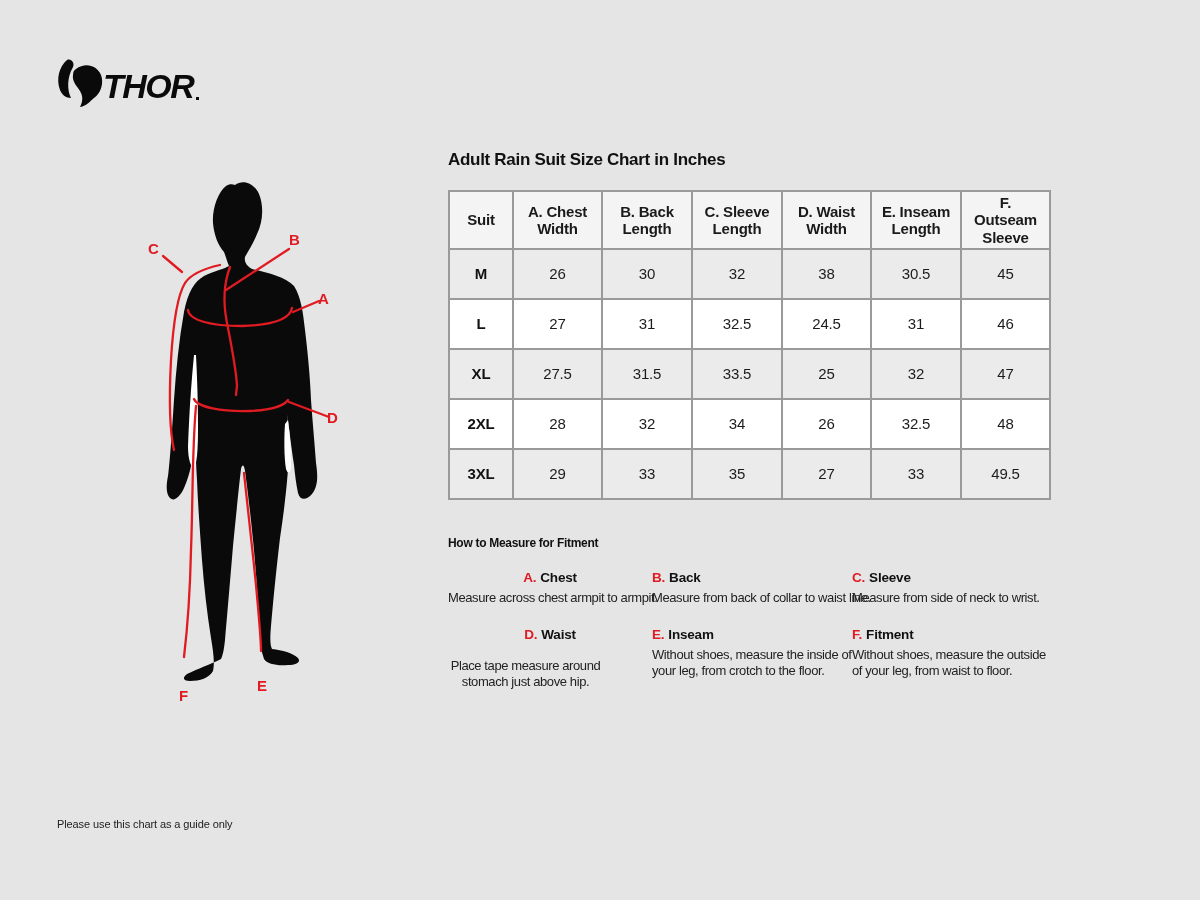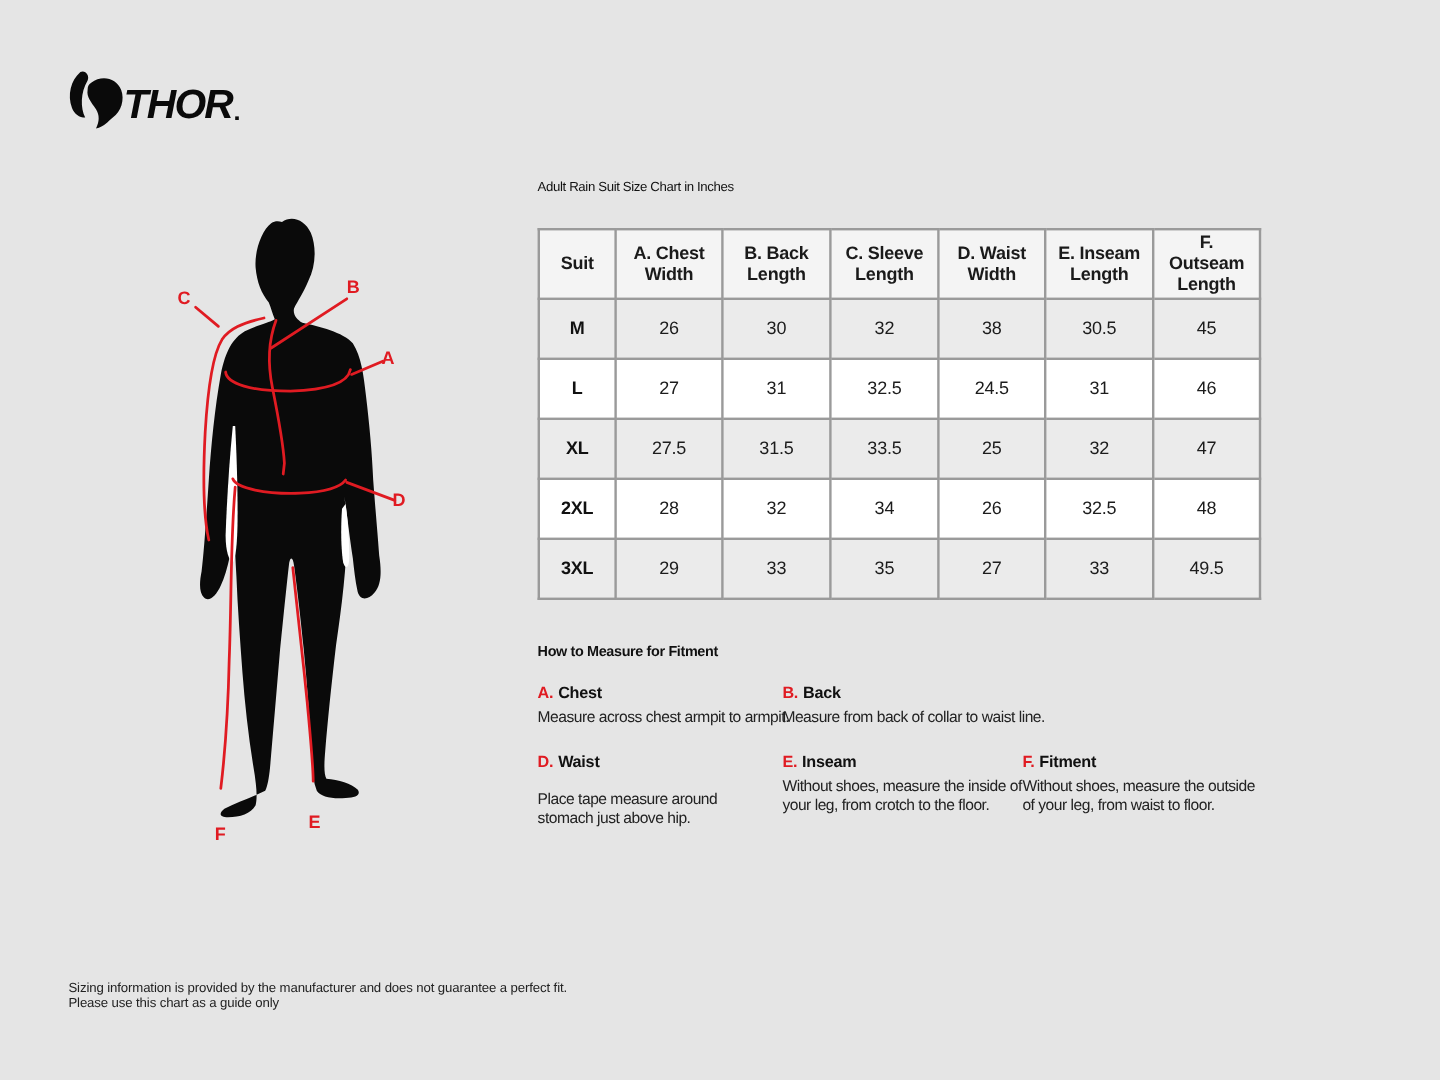--- a/index.html
+++ b/index.html
@@ -22,21 +22,21 @@
   .fl-c { left:8px;   top:71px; }
   .fl-b { left:149px; top:62px; }
   .fl-a { left:178px; top:121px; }
   .fl-d { left:187px; top:240px; }
   .fl-e { left:117px; top:508px; }
   .fl-f { left:39px;  top:518px; }
 
   
   .chart-title {
     position:absolute; left:448px; top:150px;
-    font-size:11px; font-weight:normal; letter-spacing:-0.3px; color:#111;
+    font-size:17px; font-weight:bold; letter-spacing:-0.3px; color:#111;
   }
   table.size-table {
     position:absolute; left:448px; top:190px;
     border-collapse:collapse; table-layout:fixed; width:601px;
   }
   table.size-table td, table.size-table th {
     border:2px solid #9a9a9a; text-align:center; vertical-align:middle;
     font-size:15px; letter-spacing:-0.2px;
   }
   table.size-table th { background:#f4f4f4; font-weight:bold; height:52px; line-height:1.15; padding:2px 6px; }
@@ -46,21 +46,21 @@
   table.size-table tr.plain td { background:#ffffff; }
 
   
   .measure-title {
     position:absolute; left:448px; top:536px;
     font-size:12px; font-weight:bold; letter-spacing:-0.3px; color:#111;
   }
   .measure-grid { position:absolute; left:448px; top:570px; width:620px; }
   .m-row { display:flex; margin-bottom:21px; }
   .m-item { }
-  .m-item.w1 { width:204px; }
+  .m-item.w1 { width:204px;text-align:center; }
   .m-item.w2 { width:200px; }
   .m-item.w3 { width:216px; }
   .m-head { font-size:13.5px; font-weight:bold; letter-spacing:-0.2px; color:#111; }
   .m-head .ltr { color:#e01b22; margin-right:4px; }
   .m-desc {
     margin-top:5px; font-size:13px; letter-spacing:-0.4px; color:#222; line-height:1.22;
   }
   .m-desc.nowrap { white-space:nowrap; }
   .m-desc.w-d { max-width:155px;margin-top:16px; }
   .m-desc.w-e { max-width:200px; }
@@ -178,21 +178,21 @@
         <col style="width:89px">
     </colgroup>
     <thead>
       <tr>
         <th>Suit</th>
         <th>A. Chest Width</th>
         <th>B. Back Length</th>
         <th>C. Sleeve Length</th>
         <th>D. Waist Width</th>
         <th>E. Inseam Length</th>
-        <th>F. Outseam Length</th>
+        <th>F. Outseam Sleeve</th>
       </tr>
     </thead>
     <tbody>
       <tr class="alt">
         <td class="size-col">M</td>
         <td>26</td>
         <td>30</td>
         <td>32</td>
         <td>38</td>
         <td>30.5</td>
@@ -246,20 +246,26 @@
           <span class="ltr">A.</span><span>Chest</span>
         </div>
         <div class="m-desc nowrap">Measure across chest armpit to armpit.</div>
       </div>
       <div class="m-item w2">
         <div class="m-head">
           <span class="ltr">B.</span><span>Back</span>
         </div>
         <div class="m-desc nowrap">Measure from back of collar to waist line.</div>
       </div>
+      <div class="m-item w3">
+        <div class="m-head">
+          <span class="ltr">C.</span><span>Sleeve</span>
+        </div>
+        <div class="m-desc nowrap">Measure from side of neck to wrist.</div>
+      </div>
     </div>
     <div class="m-row">
       <div class="m-item w1">
         <div class="m-head">
           <span class="ltr">D.</span><span>Waist</span>
         </div>
         <div class="m-desc w-d">Place tape measure around stomach just above hip.</div>
       </div>
       <div class="m-item w2">
         <div class="m-head">
@@ -270,17 +276,16 @@
       <div class="m-item w3">
         <div class="m-head">
           <span class="ltr">F.</span><span>Fitment</span>
         </div>
         <div class="m-desc w-f">Without shoes, measure the outside of your leg, from waist to floor.</div>
       </div>
     </div>
   </div>
 
   <div class="disclaimer">
-    <div>Sizing information is provided by the manufacturer and does not guarantee a perfect fit.</div>
     <div>Please use this chart as a guide only</div>
   </div>
 
 </div>
 
 </body></html>

